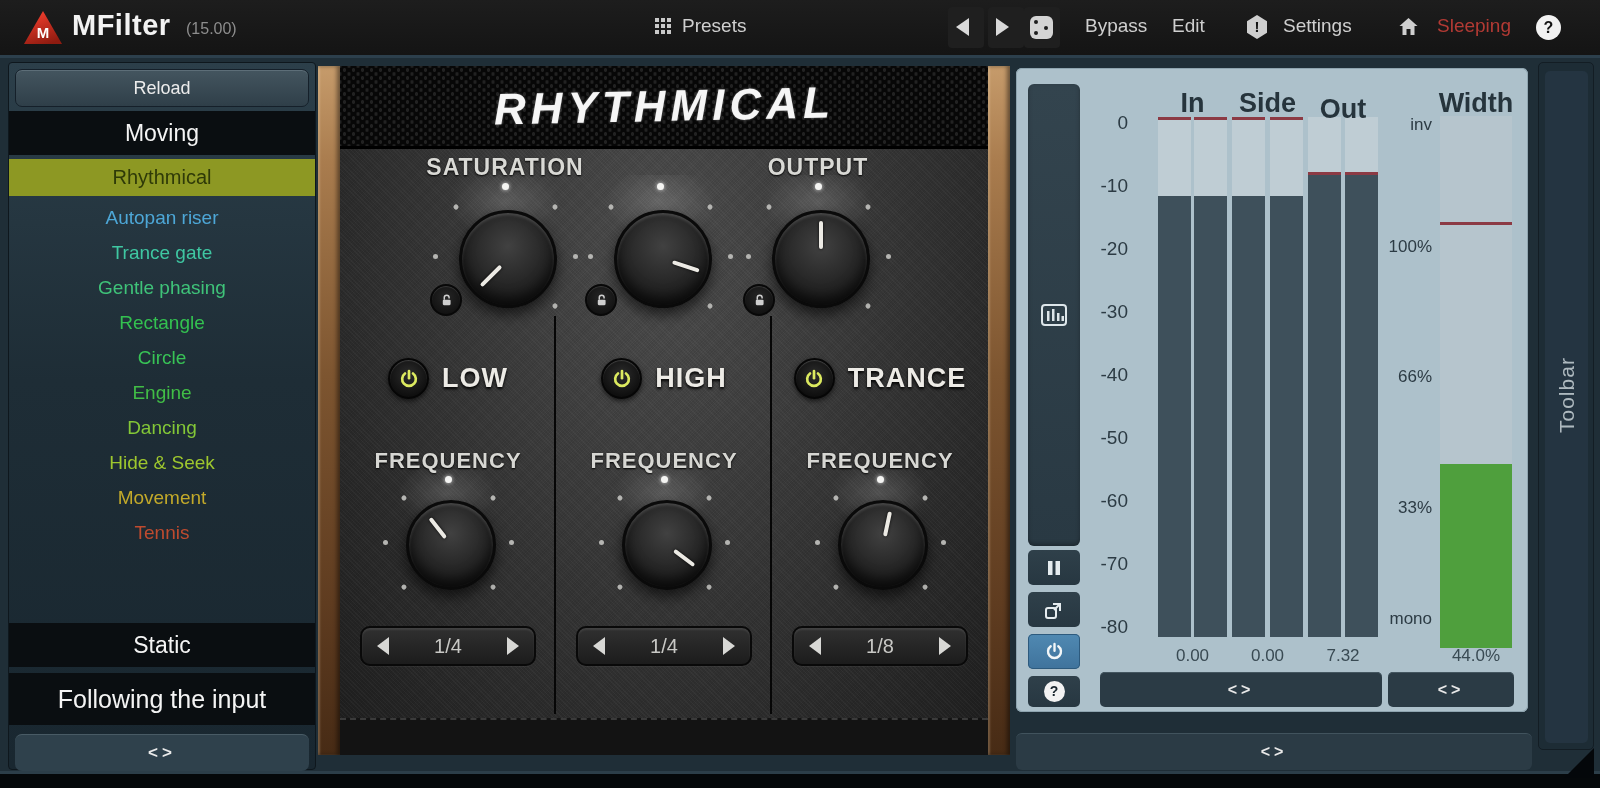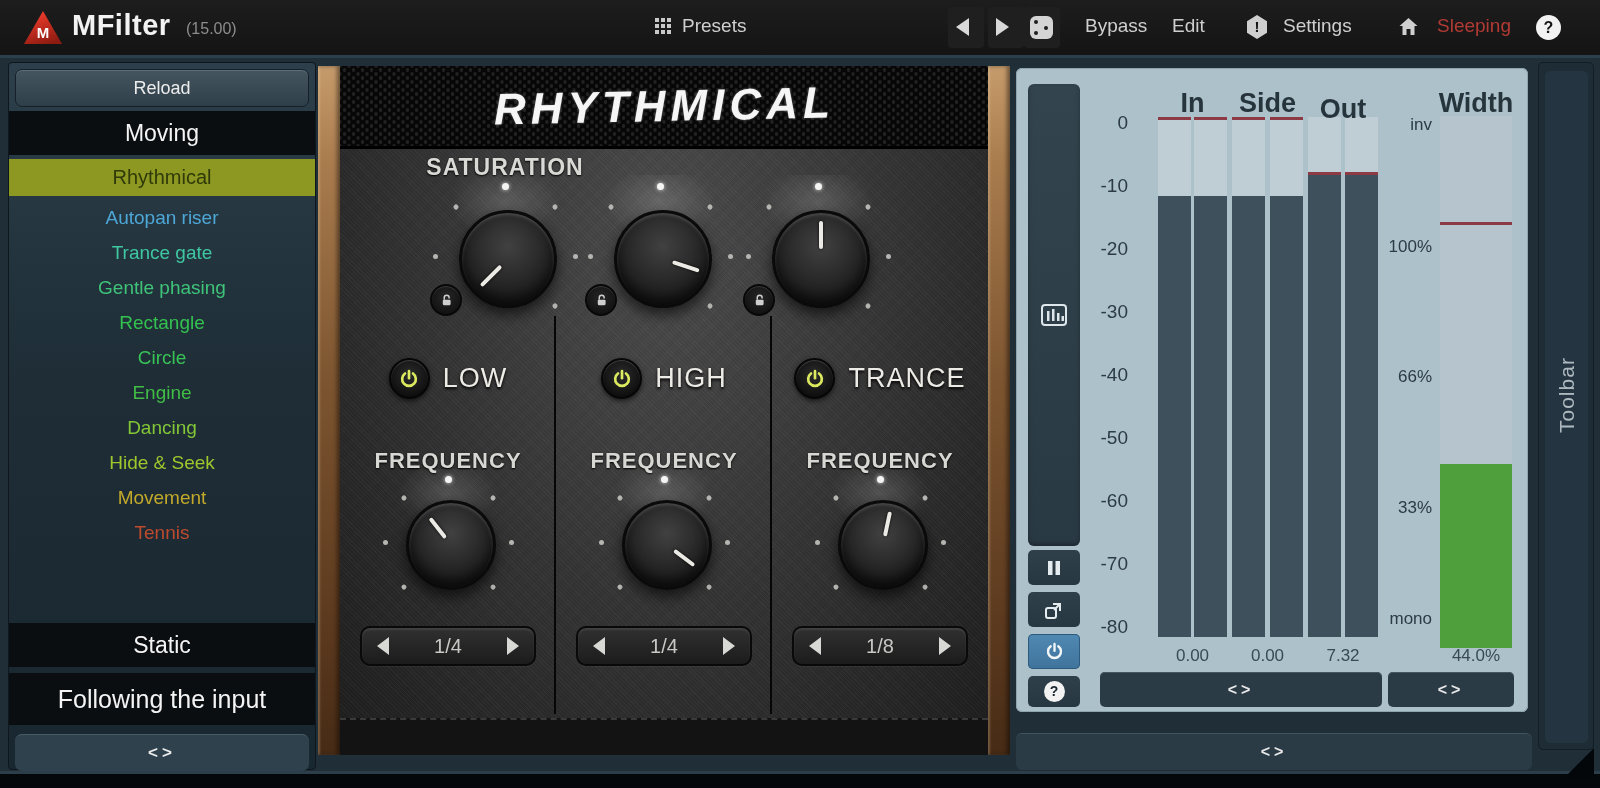--- a/index.html
+++ b/index.html
@@ -95,21 +95,21 @@
             border:2px solid #080808;box-shadow:inset 0 1px 1px rgba(255,255,255,.14);
             display:flex;align-items:center;justify-content:center;}
 
   .band-col{position:absolute;top:250px;width:216px;height:400px;z-index:3;}
   .band-head{position:absolute;left:0;right:0;top:42px;display:flex;align-items:center;
              justify-content:center;gap:13px;}
   .pwr{width:37px;height:37px;border-radius:50%;cursor:pointer;flex:0 0 auto;
        background:radial-gradient(circle at 50% 40%,#2c2c2c,#0f0f0f 72%);
        border:2px solid #060606;box-shadow:0 2px 5px rgba(0,0,0,.6), inset 0 1px 1px rgba(255,255,255,.18);
        display:flex;align-items:center;justify-content:center;}
-  .band-name{font-size:27px;font-weight:normal;color:#edebe6;letter-spacing:1px;text-shadow:0 2px 3px #000;}
+  .band-name{font-size:27px;font-weight:bold;color:#edebe6;letter-spacing:1px;text-shadow:0 2px 3px #000;}
   .band-param{position:absolute;left:0;right:0;top:132px;text-align:center;font-size:22px;
               font-weight:bold;color:#d7d7d3;letter-spacing:1px;text-shadow:0 1px 2px #000;}
   .stepper{position:absolute;left:20px;top:310px;width:176px;height:40px;border-radius:10px;
            background:linear-gradient(180deg,#303030,#1c1c1c);border:2px solid #090909;
            box-shadow:inset 0 2px 2px rgba(255,255,255,.09), 0 1px 1px rgba(255,255,255,.05);
            display:flex;align-items:center;box-sizing:border-box;}
   .step-arrow{width:42px;display:flex;align-items:center;justify-content:center;cursor:pointer;align-self:stretch;}
   .tri-l{width:0;height:0;border:9px solid transparent;border-left:0;border-right:12px solid #d8d8d5;}
   .tri-r{width:0;height:0;border:9px solid transparent;border-right:0;border-left:12px solid #d8d8d5;}
   .step-val{flex:1;text-align:center;font-size:20px;color:#c8c8c5;cursor:pointer;}
@@ -262,20 +262,21 @@
             </div>
           </div>
           <div class="lock-btn" style="left: 0px; top: 130px;">
             <svg width="13" height="14" viewBox="0 0 14 14">
               <rect x="3" y="6.6" width="8.4" height="6" rx="1.2" fill="#cfcfcf"></rect>
               <path d="M4.6 6.6 V4.4 a2.6 2.6 0 0 1 5.2 0 V5.4" fill="none" stroke="#cfcfcf" stroke-width="1.6"></path>
             </svg>
           </div>
         </div>
         <div class="macro-group" style="left: 403px; top: 88px;">
+          <div class="macro-label">OUTPUT</div>
           <div class="knob-wrap" style="width: 150px; height: 150px; position: absolute; left: 0px; top: 27px;">
             <div class="glow"></div>
             <div class="kdot" style="transform: rotate(-135deg) translateY(-70px);"></div>
             <div class="kdot" style="transform: rotate(-90deg) translateY(-70px);"></div>
             <div class="kdot" style="transform: rotate(-45deg) translateY(-70px);"></div>
             <div class="kdot top" style="transform: rotate(0deg) translateY(-70px);"></div>
             <div class="kdot" style="transform: rotate(45deg) translateY(-70px);"></div>
             <div class="kdot" style="transform: rotate(90deg) translateY(-70px);"></div>
             <div class="kdot" style="transform: rotate(135deg) translateY(-70px);"></div>
             <div class="knob" style="left: 29px; top: 29px; width: 92px; height: 92px; position: absolute;">

